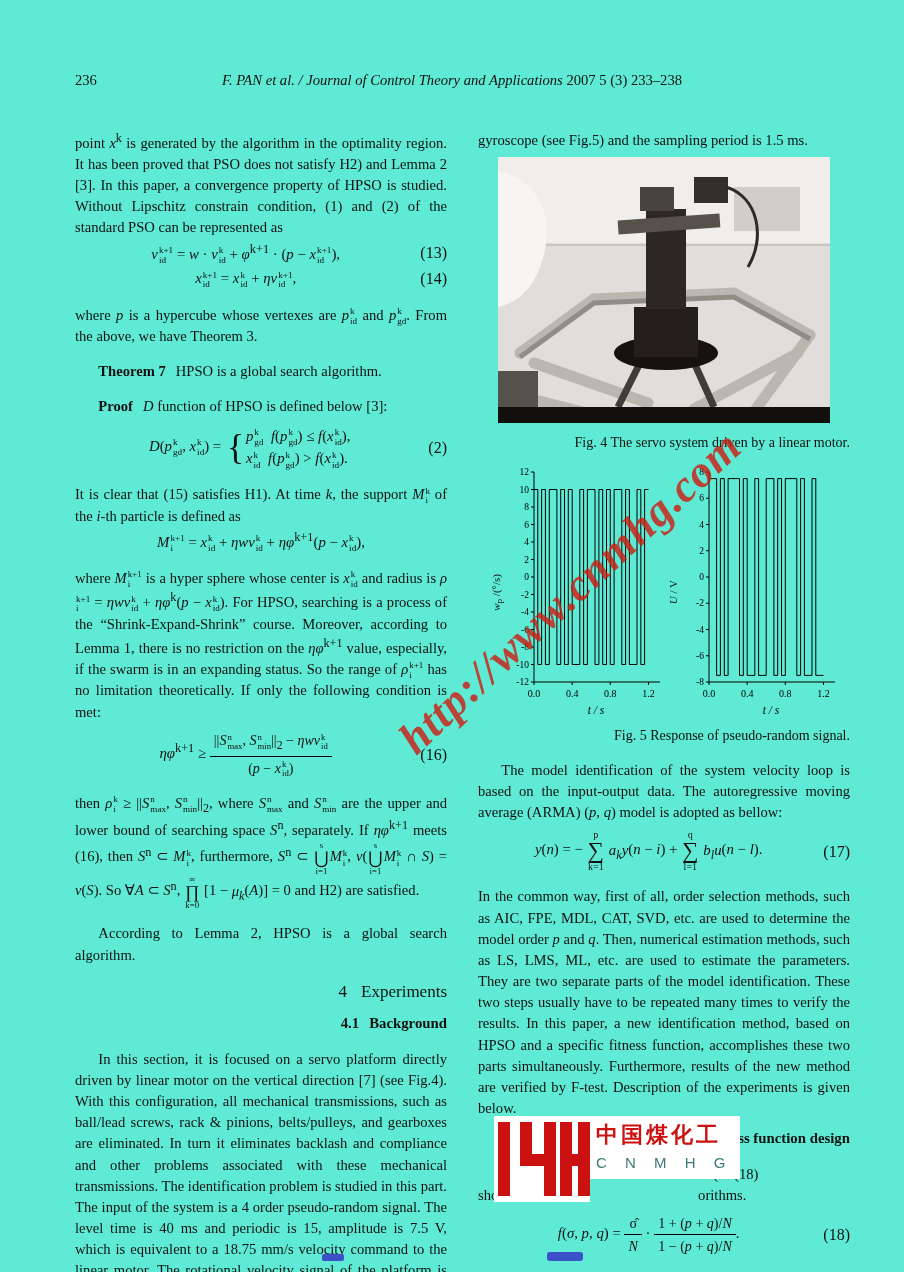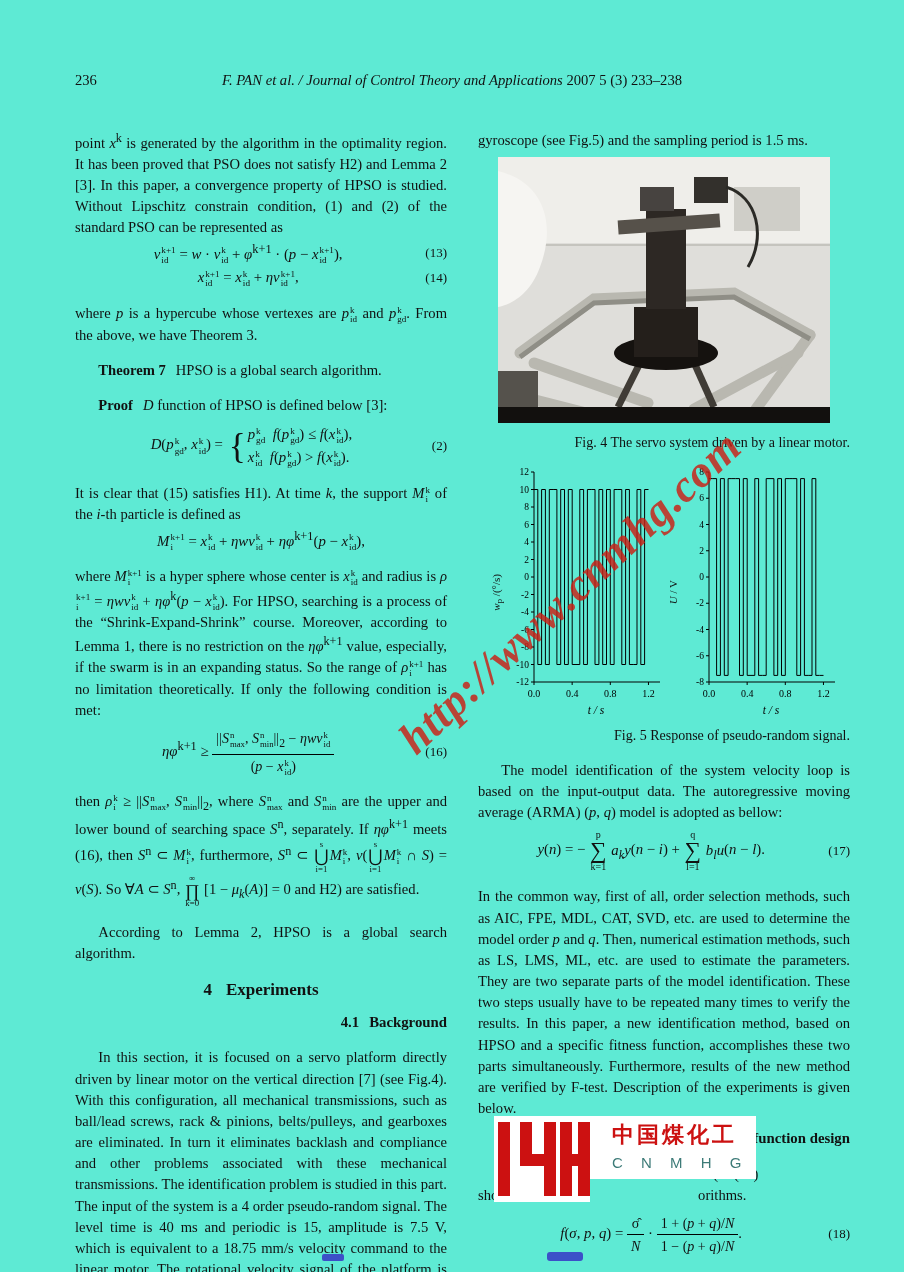--- a/index.html
+++ b/index.html
@@ -16,35 +16,35 @@
   .col-right{left:478px;}
   p{margin:14px 0 2px 0;}
   .indent{text-indent:1.6em;}
   .b{font-weight:bold;}
   .sp2{display:inline-block;width:10px;}
   
   .eqrow{display:flex;align-items:center;margin:7px 0;}
   .eqrow.tight{margin:2px 0;}
   .eqbody{flex:1;text-align:center;font-size:14.8px;}
   .eqbody i, p i{font-style:italic;}
-  .eqnum{font-size:13px;padding-left:4px;}
+  .eqnum{font-size:16px;padding-left:4px;}
   .ss{display:inline-block;font-size:0.62em;line-height:1.05;vertical-align:-0.45em;text-align:left;margin-left:1px;}
   .ss span{display:block;}
   .frac{display:inline-block;vertical-align:middle;text-align:center;font-size:0.95em;}
   .frac .num{display:block;padding:0 4px 1px;border-bottom:1px solid #000;}
   .frac .den{display:block;padding:1px 4px 0;}
   .lbrace{font-size:2.4em;font-weight:400;vertical-align:middle;line-height:0.85;display:inline-block;margin:0 2px;}
   .cases{display:inline-block;vertical-align:middle;text-align:left;line-height:1.55;}
   .cases>span{display:block;}
   .bop{display:inline-flex;flex-direction:column;align-items:center;font-size:0.6em;line-height:1;vertical-align:middle;margin:0 1px;}
   .bop .op{font-size:2.0em;line-height:0.95;}
   .bop.big{font-size:0.68em;}
   .bop.big .op{font-size:2.3em;}
   
-  .sec{font-weight:bold;font-size:17px;margin:14px 0 8px;text-align:center;}
+  .sec{font-weight:normal;font-size:17px;margin:14px 0 8px;text-align:right;}
   .sec .t{margin-left:14px;}
   .subsec{font-weight:bold;font-size:14.8px;margin:9px 0 5px;text-align:right;}
   .subsec .t{margin-left:10px;}
   
   .fig4{margin:6px 0 2px;text-align:center;}
   .caption{font-size:14px;text-align:right;margin:4px 0 10px;text-indent:0;}
   .fig5-charts{display:flex;justify-content:center;gap:6px;margin-top:2px;}
   .chart-wrap{display:flex;align-items:center;}
   .ylab{writing-mode:vertical-rl;transform:rotate(180deg);font-size:11px;text-align:center;line-height:1;}
   .chart svg{display:block;}
@@ -53,21 +53,21 @@
   .gapa{display:inline-block;width:120px;}
   .gapb{display:inline-block;width:182px;}
   
   .watermark{position:absolute;left:300px;top:566px;width:540px;text-align:center;
     transform:rotate(-43deg);font-size:45px;font-weight:bold;font-style:italic;
     color:rgba(204,30,20,0.82);letter-spacing:1px;pointer-events:none;z-index:60;
     font-family:"Liberation Serif",serif;}
   
   .logo{position:absolute;left:494px;top:1116px;z-index:50;display:flex;align-items:flex-start;}
   .logo-glyph{background:#fff;}
-  .logo-texts{background:#fff;padding:6px 8px 8px 22px;}
+  .logo-texts{background:#fff;padding:6px 8px 8px 6px;}
   .logo-cn{color:#cc1111;font-weight:bold;font-size:22px;letter-spacing:3px;line-height:1.2;}
   .logo-latin{color:#3d7b78;font-size:15px;letter-spacing:7px;margin-top:6px;font-family:"Liberation Sans",sans-serif;}
   
   .dash{position:absolute;background:#3c50c8;z-index:70;}
   .dash1{left:322px;top:1254px;width:22px;height:7px;border-radius:2px;}
   .dash2{left:547px;top:1252px;width:36px;height:9px;border-radius:3px;}
 </style>
 </head>
 <body>
 

